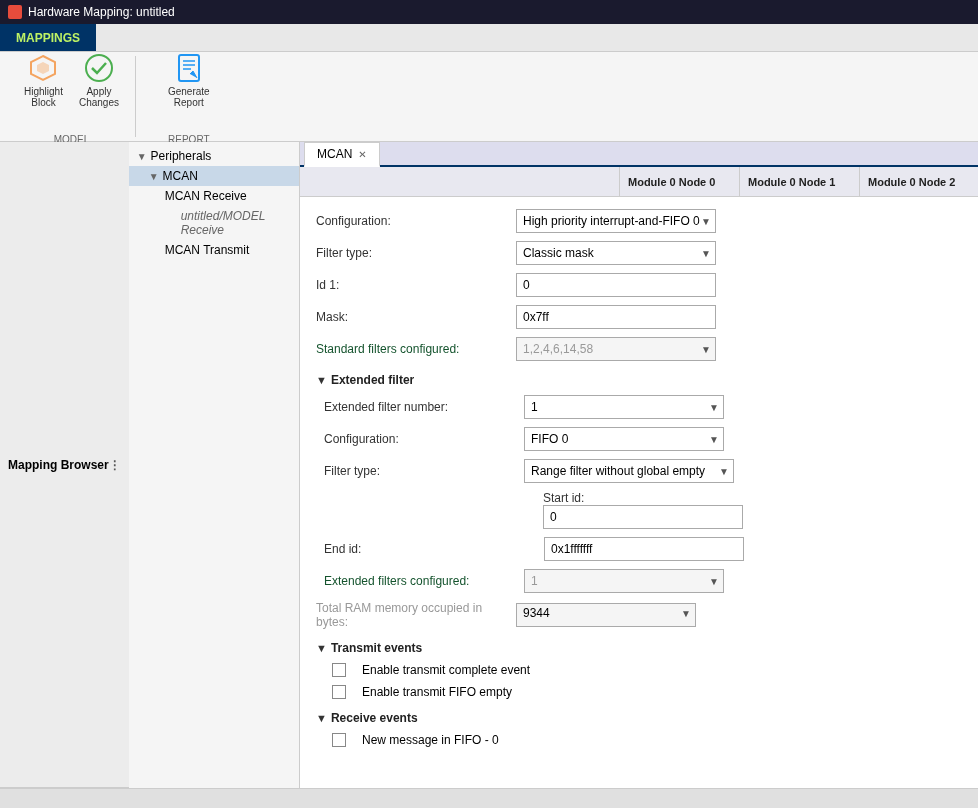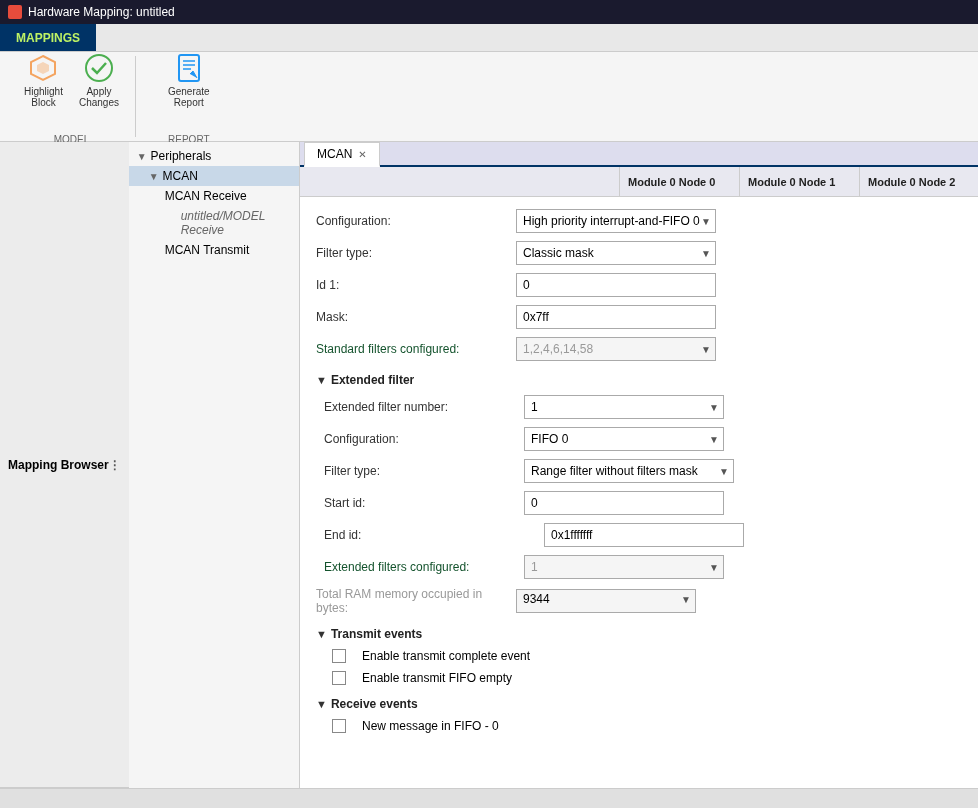--- a/index.html
+++ b/index.html
@@ -418,26 +418,26 @@
           <span class="form-label">Configuration:</span>
           <div class="form-select-wrap">
             <span>FIFO 0</span>
             <span class="dropdown-arrow">▼</span>
           </div>
         </div>
 
         <div class="form-row" style="padding-left:8px;">
           <span class="form-label">Filter type:</span>
           <div class="form-select-wrap" style="width:210px;">
-            <span>Range filter without filters mask</span>
-            <span class="dropdown-arrow">▼</span>
-          </div>
-        </div>
-
-        <div class="form-row" style="padding-left:8px;">
+            <span>Range filter without global empty</span>
+            <span class="dropdown-arrow">▼</span>
+          </div>
+        </div>
+
+        <div class="form-row" style="padding-left:8px;flex-direction:column;">
           <span class="form-label">Start id:</span>
           <input class="form-input" value="0" type="text" style="">
         </div>
 
         <div class="form-row" style="padding-left:8px;gap:20px;">
           <span class="form-label">End id:</span>
           <input class="form-input" value="0x1fffffff" type="text" style="">
         </div>
 
         <div class="form-row" style="padding-left:8px;">

